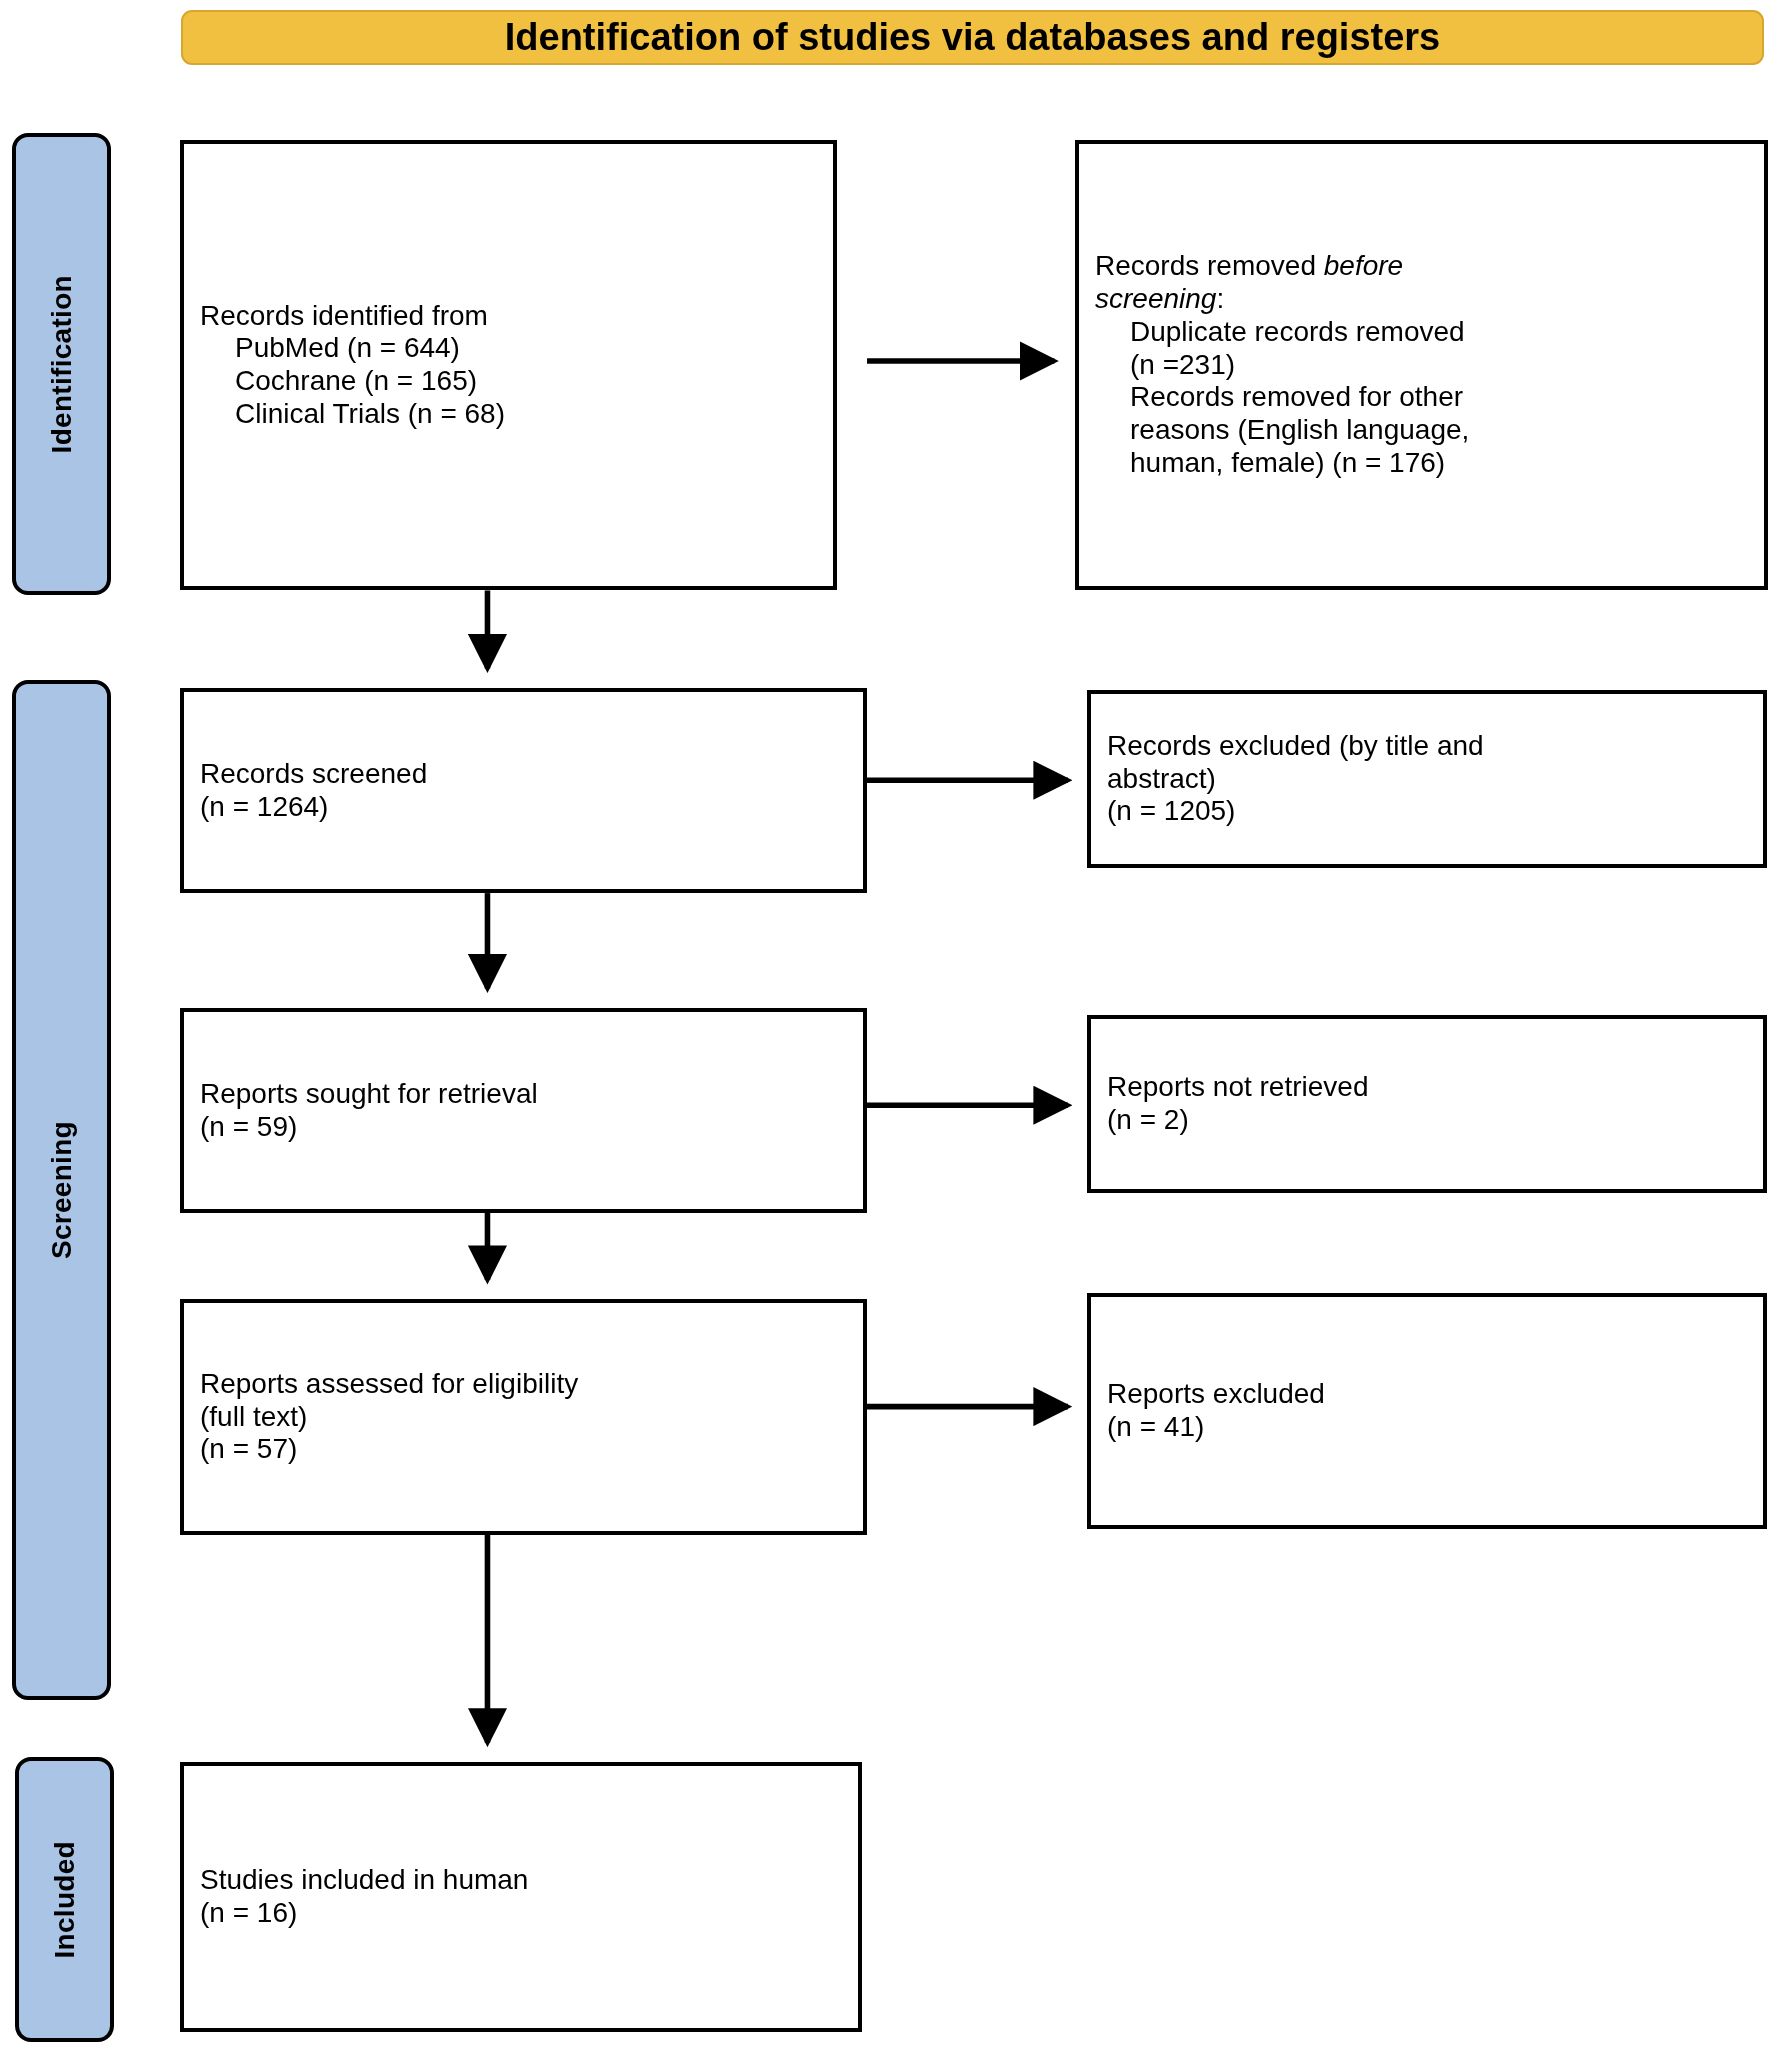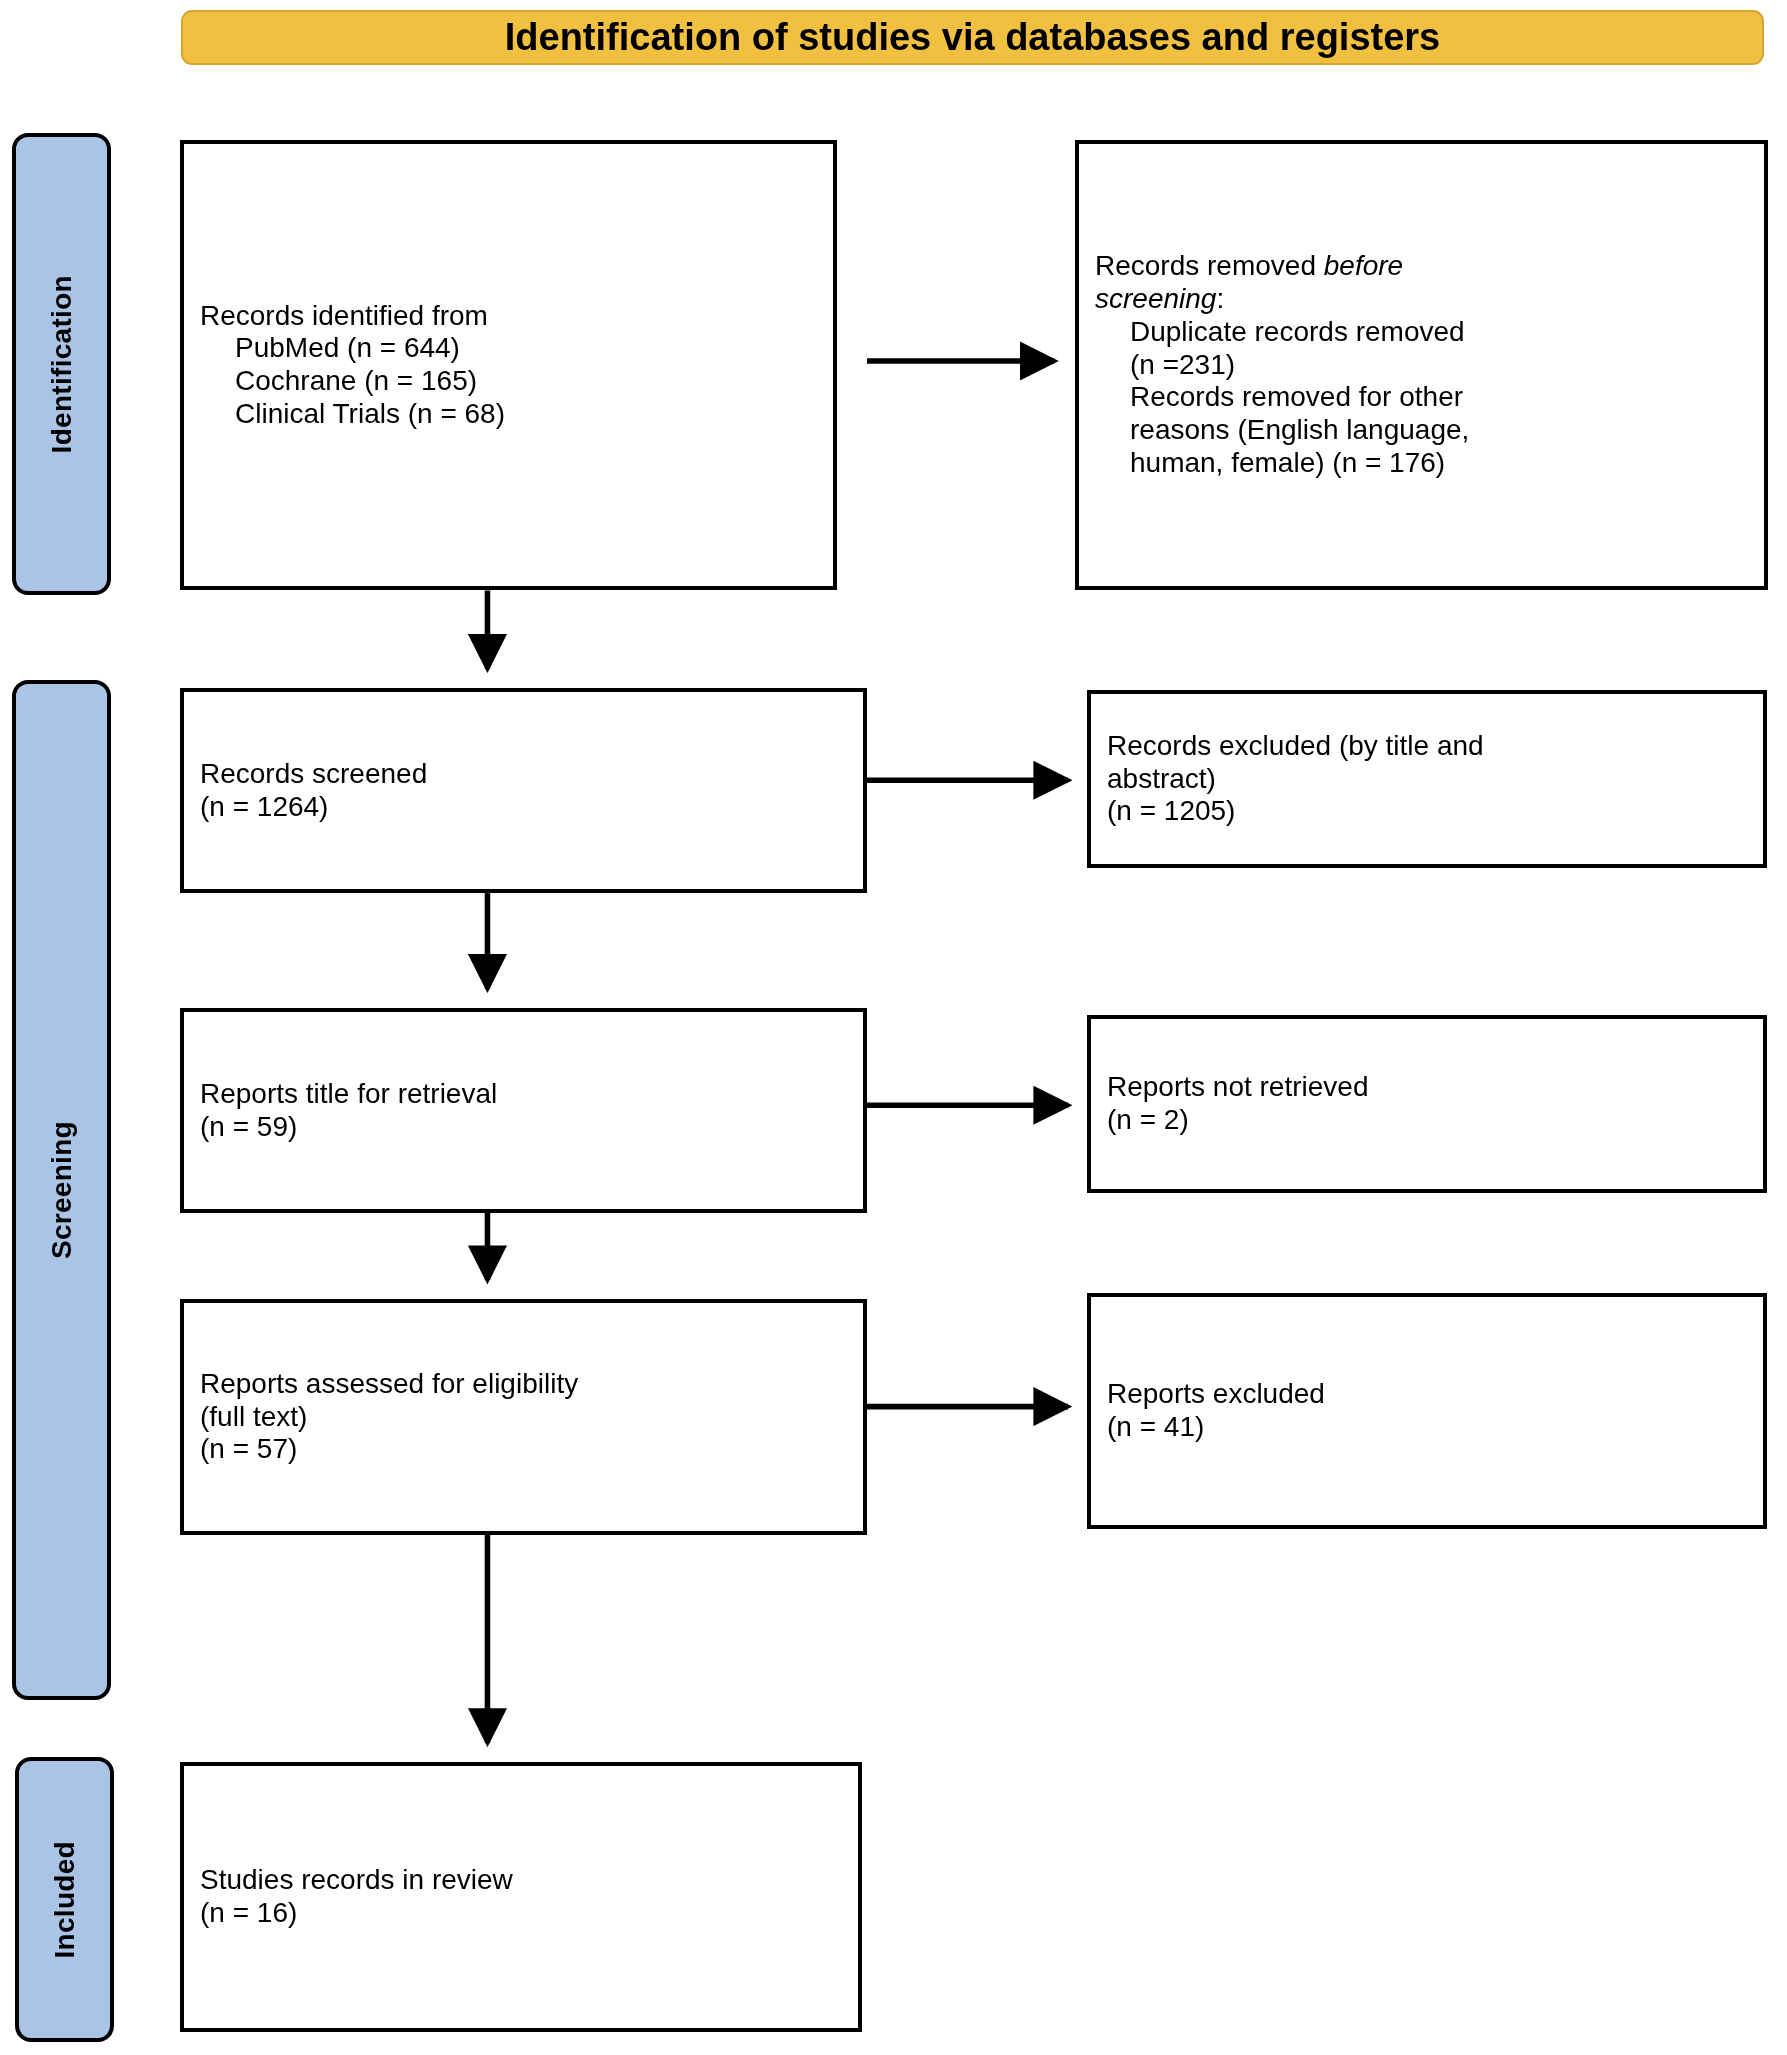--- a/index.html
+++ b/index.html
@@ -174,39 +174,39 @@
     <div class="line">(n = 1264)</div>
   </div>
 
   <div class="flow-box" id="box-excluded-title">
     <div class="line">Records excluded (by title and</div>
     <div class="line">abstract)</div>
     <div class="line">(n = 1205)</div>
   </div>
 
   <div class="flow-box" id="box-sought">
-    <div class="line">Reports title for retrieval</div>
+    <div class="line">Reports sought for retrieval</div>
     <div class="line">(n = 59)</div>
   </div>
 
   <div class="flow-box" id="box-not-retrieved">
     <div class="line">Reports not retrieved</div>
     <div class="line">(n = 2)</div>
   </div>
 
   <div class="flow-box" id="box-assessed">
     <div class="line">Reports assessed for eligibility</div>
     <div class="line">(full text)</div>
     <div class="line">(n = 57)</div>
   </div>
 
   <div class="flow-box" id="box-reports-excl">
     <div class="line">Reports excluded</div>
     <div class="line">(n = 41)</div>
   </div>
 
   <div class="flow-box" id="box-included">
-    <div class="line">Studies records in review</div>
+    <div class="line">Studies included in human</div>
     <div class="line">(n = 16)</div>
   </div>
 
 </div>
 
 
 </body></html>

